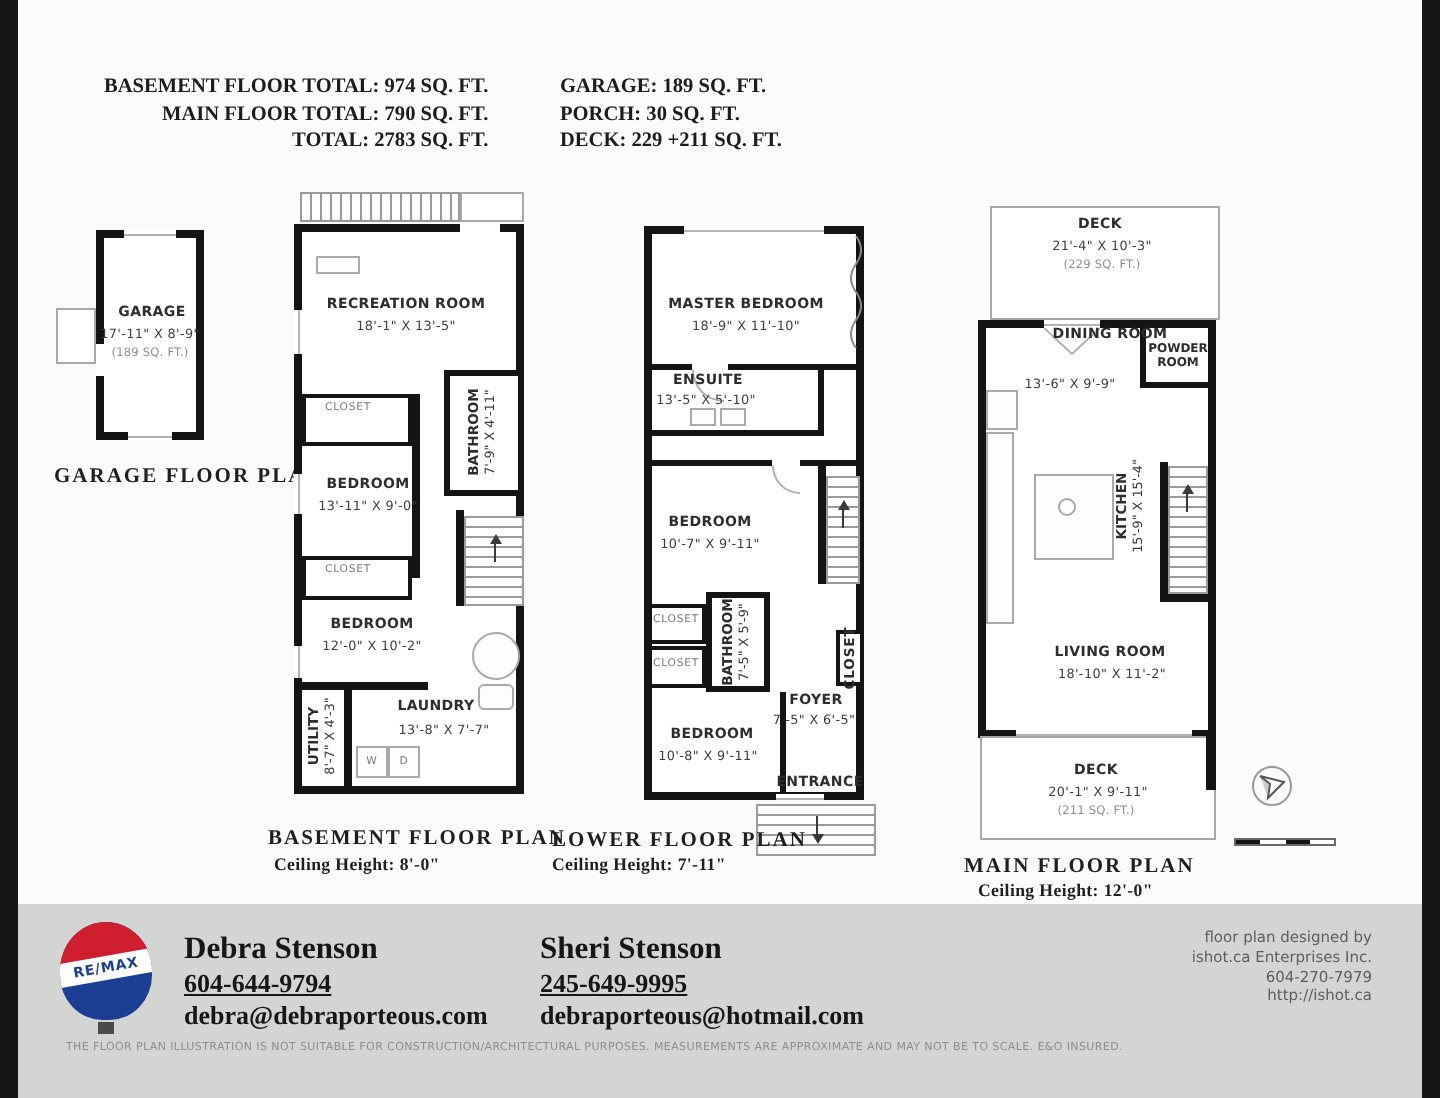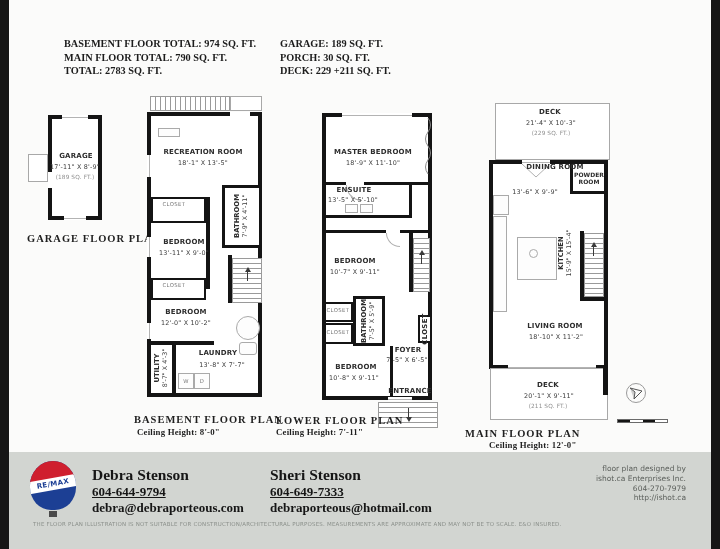--- a/index.html
+++ b/index.html
@@ -6,21 +6,21 @@
   #page{position:relative;width:720px;height:549px;background:#fbfbfa;overflow:hidden;
         font-family:"Liberation Serif",serif;}
   .bar{position:absolute;top:0;bottom:0;width:9px;background:#161616;z-index:60;}
   #bar-left{left:0;} #bar-right{right:0;}
 
   
   .title{position:absolute;left:0;right:0;top:9px;text-align:center;
          font:700 15.5px "Liberation Serif",serif;letter-spacing:.3px;color:#151515;}
   .summary{position:absolute;top:37px;font:700 10.3px "Liberation Serif",serif;
            line-height:13.5px;color:#1c1c1c;}
-  #summary-left{left:64px;} #summary-right{left:280px;}
+  #summary-left{left:52px;text-align:right;} #summary-right{left:280px;}
 
   
   .plan{position:absolute;}
   .wall{position:absolute;background:#141414;}
   .body{position:absolute;border:4px solid #141414;box-sizing:border-box;background:#fff;}
   .cbox{position:absolute;border:2px solid #141414;box-sizing:border-box;background:#fff;}
   .bbox{position:absolute;border:3px solid #141414;box-sizing:border-box;background:#fff;}
   .thin{position:absolute;border:1px solid #a8a8a8;box-sizing:border-box;background:#fff;}
   .fix{position:absolute;border:1px solid #aaa;box-sizing:border-box;background:#fdfdfd;}
   .gap{position:absolute;background:#fff;}
@@ -274,40 +274,40 @@
     <div class="plabel pdim" style="left:64px;top:295px;">20'-1" X 9'-11"</div>
     <div class="plabel parea" style="left:63px;top:305px;">(211 SQ. FT.)</div>
 
     <svg style="position:absolute;left:140px;top:281px;" width="22" height="22" viewBox="0 0 22 22">
       <circle cx="11" cy="11" r="9.5" fill="none" stroke="#9a9a9a" stroke-width="1"></circle>
       <path d="M5 6 L17 9 L9 17 L10 10 Z" fill="none" stroke="#555" stroke-width="1"></path>
       <path d="M5 6 L10 10 L9 17" fill="#777" fill-opacity=".35" stroke="none"></path>
     </svg>
     <div style="position:absolute;left:132px;top:318px;width:51px;height:4px;border:1px solid #6a6a6a;box-sizing:border-box;background:repeating-linear-gradient(90deg,#141414 0 12px,#fff 12px 25px);"></div>
   </div>
-  <div class="caption" style="left:465px;top:428px;">MAIN FLOOR PLAN</div>
+  <div class="caption" style="left:482px;top:428px;">MAIN FLOOR PLAN</div>
   <div class="ceiling" style="left:489px;top:440px;">Ceiling Height: 12'-0"</div>
 
   <div id="footer">
     <div id="balloon">
       <div class="env">
         <div class="red"></div>
         <div class="white">RE/MAX</div>
       </div>
       <div class="basket"></div>
     </div>
 
     <div class="agent" style="left:92px;">
       <div class="name">Debra Stenson</div>
       <div class="phone">604-644-9794</div>
       <div class="email">debra@debraporteous.com</div>
     </div>
     <div class="agent" style="left:270px;">
       <div class="name">Sheri Stenson</div>
-      <div class="phone">604-649-7333</div>
+      <div class="phone">245-649-9995</div>
       <div class="email">debraporteous@hotmail.com</div>
     </div>
 
     <div id="designer">
       <div>floor plan designed by</div>
       <div>ishot.ca Enterprises Inc.</div>
       <div>604-270-7979</div>
       <div>http://ishot.ca</div>
     </div>
 

